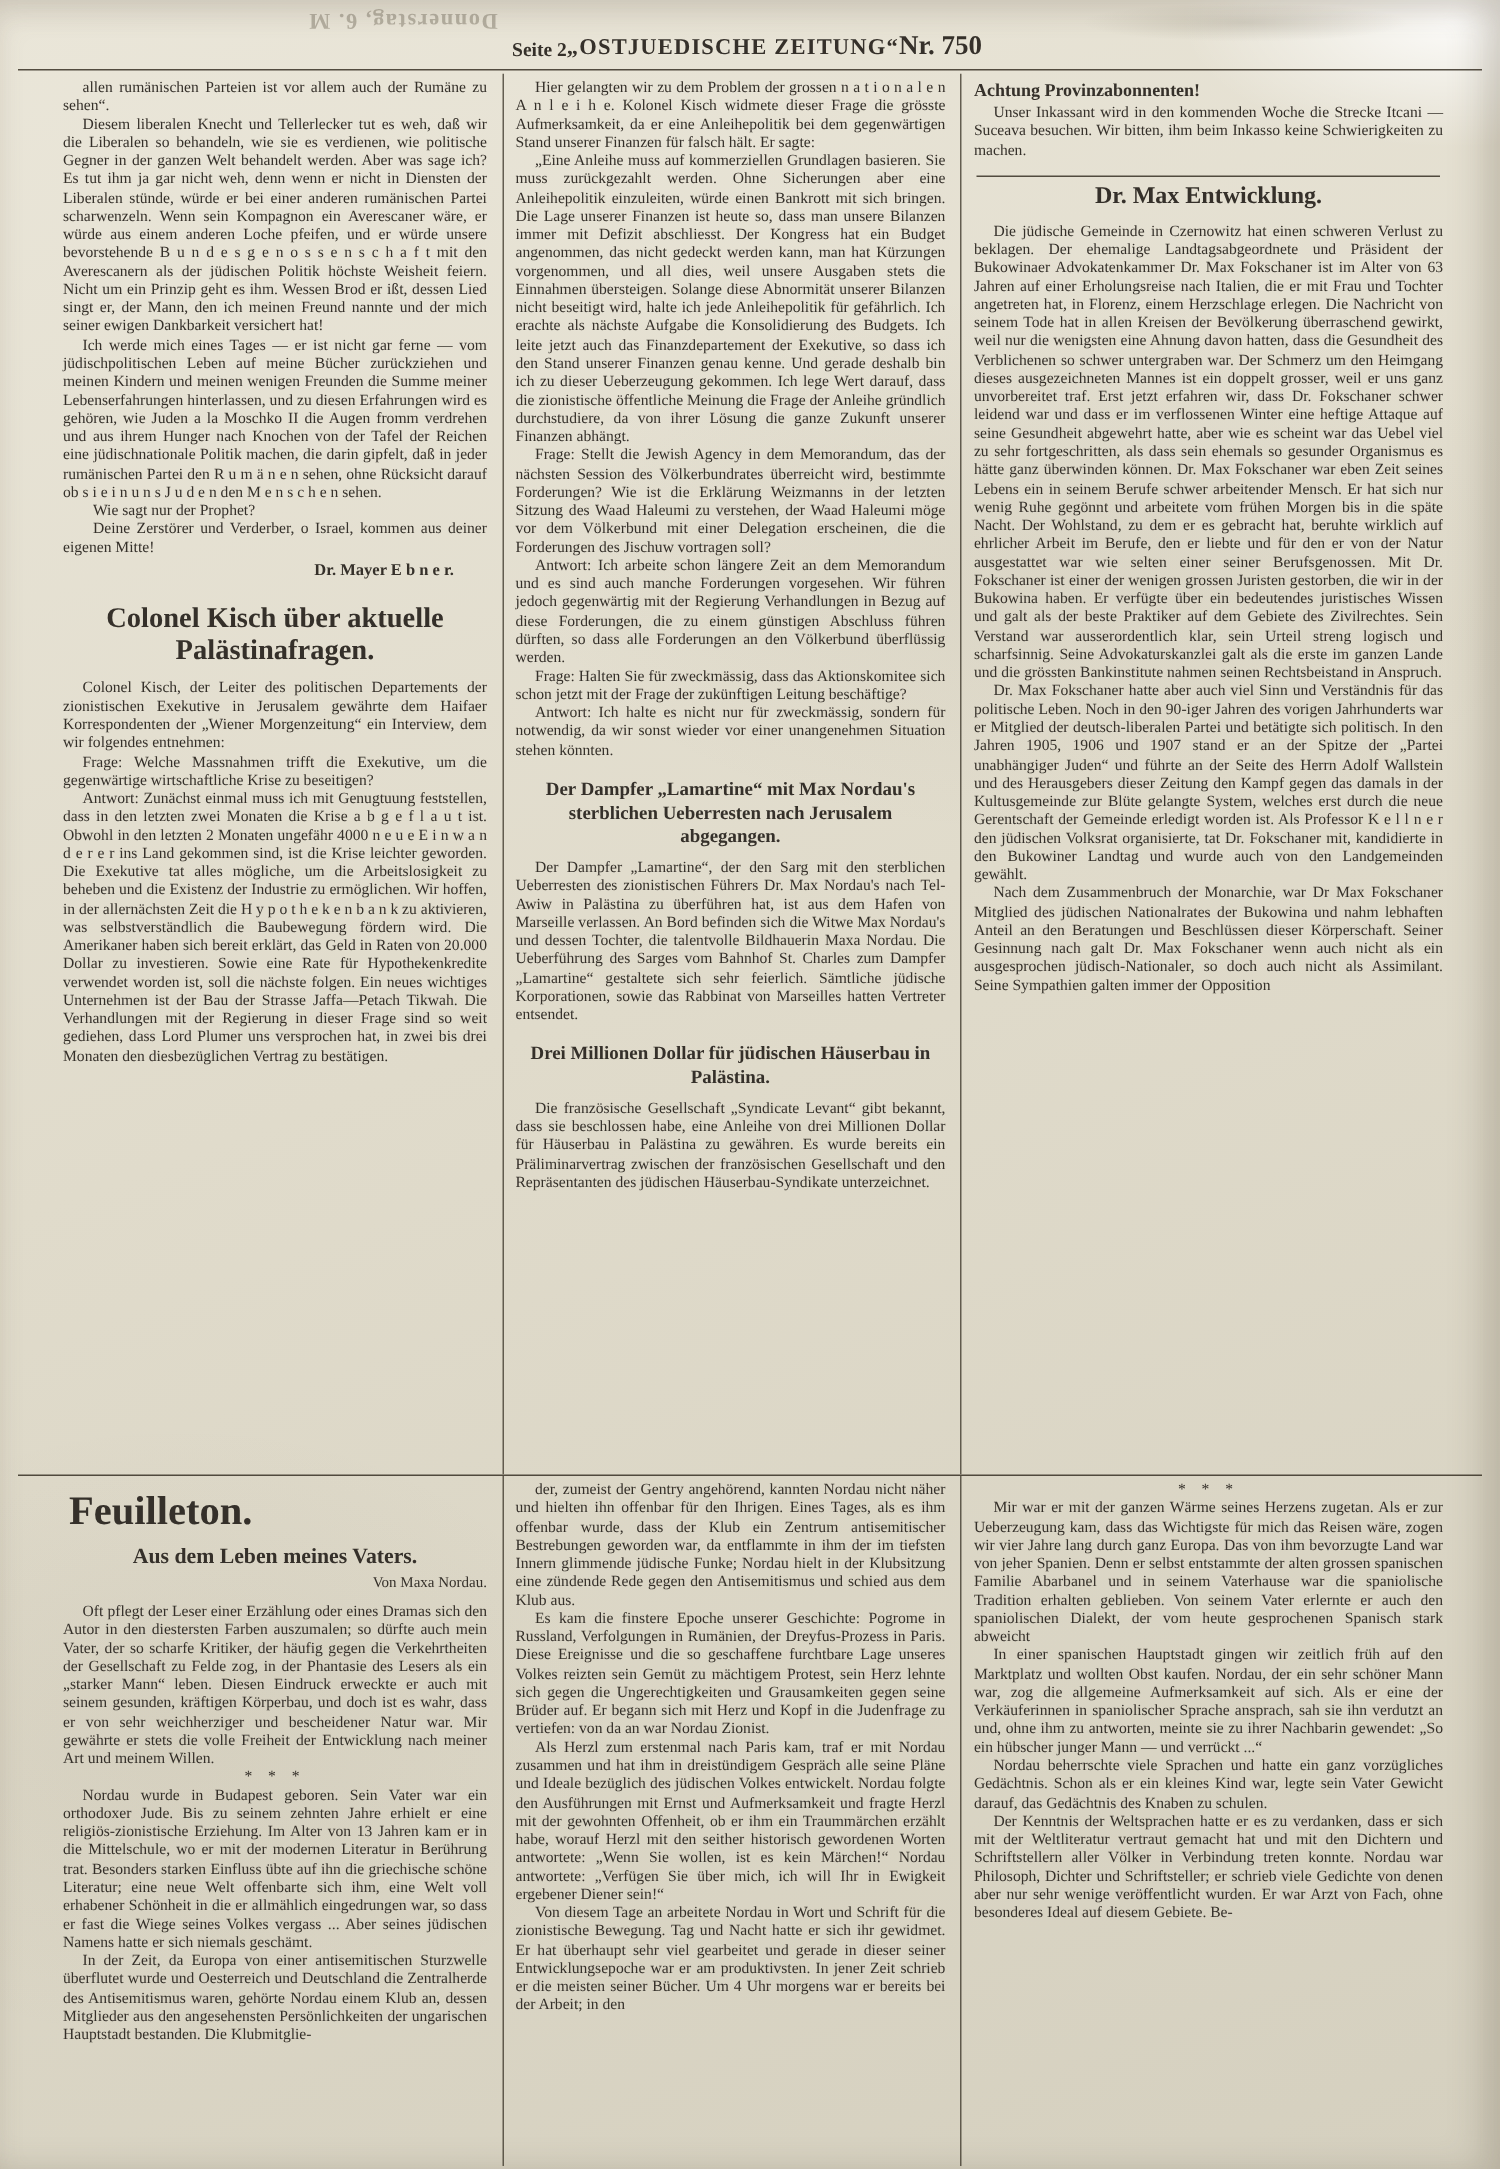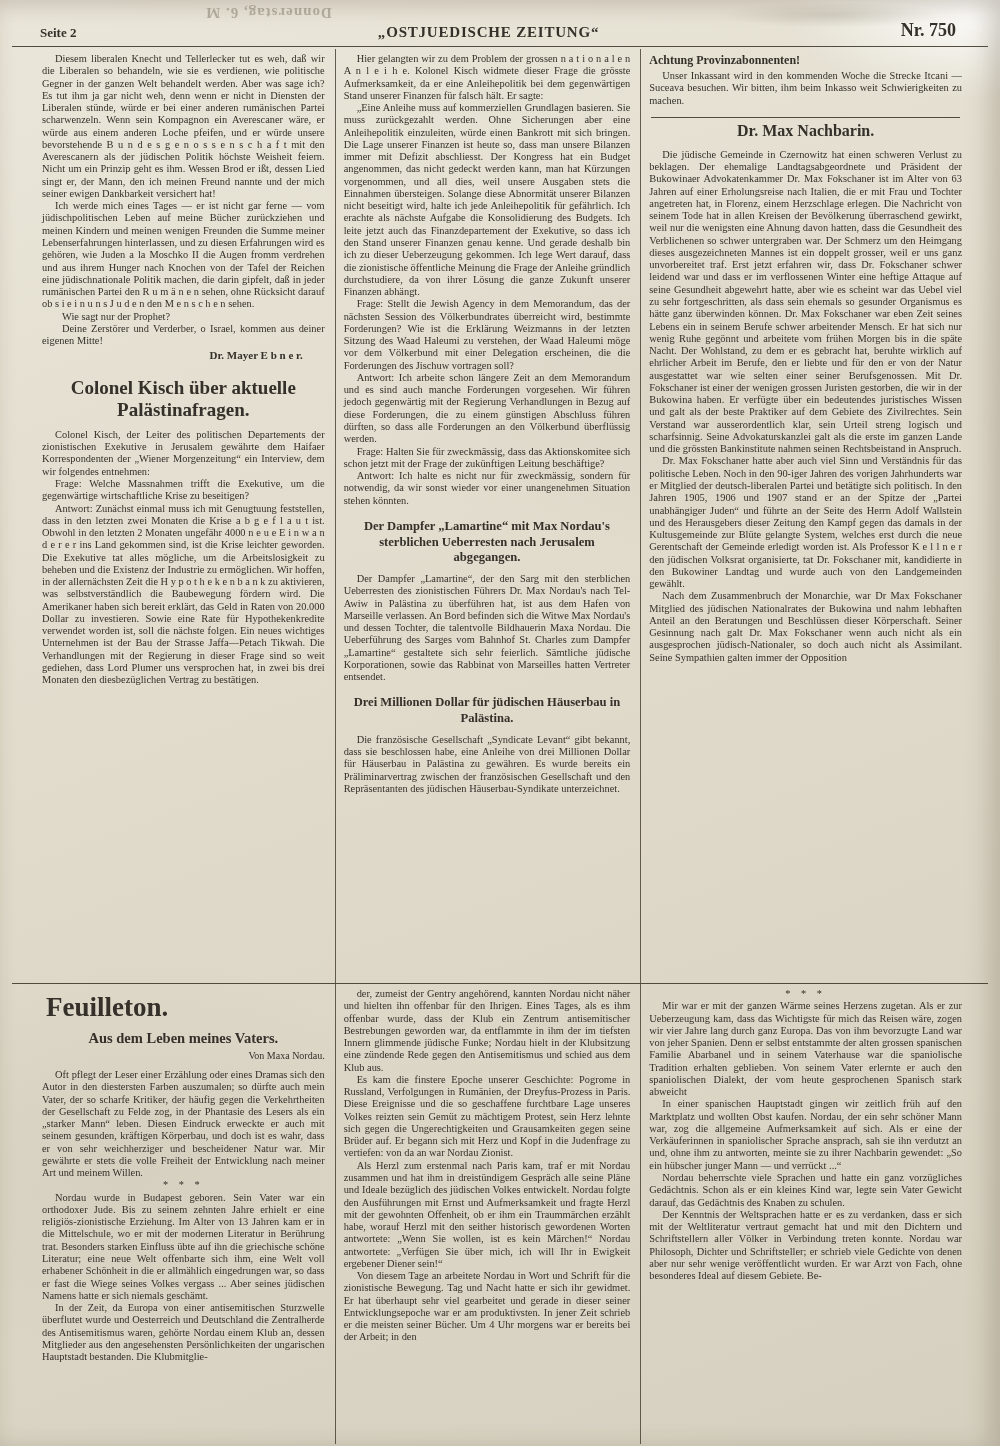--- a/index.html
+++ b/index.html
@@ -26,21 +26,21 @@
     font-weight:bold; font-size:15px; letter-spacing:1px;
     color:rgba(95,88,70,0.38);
   }
   .smudge {
     position:absolute; top:2px; right:60px; width:220px; height:26px;
     background:radial-gradient(ellipse at center, rgba(100,92,72,0.18), rgba(100,92,72,0) 70%);
   }
   header.header {
     position:relative;
     height:46px;
-    display:flex; align-items:flex-end; justify-content:space-between;
+    display:flex; align-items:flex-end; justify-content:center;
     padding:0 44px 5px 40px;
   }
   .pg { font-size:13px; font-weight:bold; }
   .masthead { font-size:15px; font-weight:bold; letter-spacing:0.8px; }
   .issue { font-size:18px; font-weight:bold; }
   .rule { border-top:1.5px solid rgba(55,48,36,0.85); }
   .header-rule { margin:0 12px; }
   .top-section {
     margin:2px 28px 0 34px;
     height:934px;
@@ -96,20 +96,21 @@
     <span class="pg">Seite 2</span>
     <span class="masthead">„OSTJUEDISCHE ZEITUNG“</span>
     <span class="issue">Nr. 750</span>
   </header>
   <div class="rule header-rule"></div>
 
   <main class="top-section">
 
     <section class="col col1">
       <div class="paras">
+          <p class="para">allen rumänischen Parteien ist vor allem auch der Rumäne zu sehen“.</p>
           <p class="para">Diesem liberalen Knecht und Tellerlecker tut es weh, daß wir die Liberalen so behandeln, wie sie es verdienen, wie politische Gegner in der ganzen Welt behandelt werden. Aber was sage ich? Es tut ihm ja gar nicht weh, denn wenn er nicht in Diensten der Liberalen stünde, würde er bei einer anderen rumänischen Partei scharwenzeln. Wenn sein Kompagnon ein Averescaner wäre, er würde aus einem anderen Loche pfeifen, und er würde unsere bevorstehende B u n d e s g e n o s s e n s c h a f t mit den Averescanern als der jüdischen Politik höchste Weisheit feiern. Nicht um ein Prinzip geht es ihm. Wessen Brod er ißt, dessen Lied singt er, der Mann, den ich meinen Freund nannte und der mich seiner ewigen Dankbarkeit versichert hat!</p>
           <p class="para">Ich werde mich eines Tages — er ist nicht gar ferne — vom jüdischpolitischen Leben auf meine Bücher zurückziehen und meinen Kindern und meinen wenigen Freunden die Summe meiner Lebenserfahrungen hinterlassen, und zu diesen Erfahrungen wird es gehören, wie Juden a la Moschko II die Augen fromm verdrehen und aus ihrem Hunger nach Knochen von der Tafel der Reichen eine jüdischnationale Politik machen, die darin gipfelt, daß in jeder rumänischen Partei den R u m ä n e n sehen, ohne Rücksicht darauf ob s i e  i n  u n s  J u d e n den M e n s c h e n sehen.</p>
         </div>
       <p class="para q-line">Wie sagt nur der Prophet?</p>
       <p class="para q-line">Deine Zerstörer und Verderber, o Israel, kommen aus deiner eigenen Mitte!</p>
       <p class="signature">Dr. Mayer E b n e r.</p>
       <h2 class="article-title-lg">Colonel Kisch über aktuelle Palästinafragen.</h2>
       <div class="paras">
           <p class="para">Colonel Kisch, der Leiter des politischen Departements der zionistischen Exekutive in Jerusalem gewährte dem Haifaer Korrespondenten der „Wiener Morgenzeitung“ ein Interview, dem wir folgendes entnehmen:</p>
           <p class="para">Frage: Welche Massnahmen trifft die Exekutive, um die gegenwärtige wirtschaftliche Krise zu beseitigen?</p>
@@ -133,25 +134,25 @@
       <h3 class="article-title-md">Drei Millionen Dollar für jüdischen Häuserbau in Palästina.</h3>
       <div class="paras">
           <p class="para">Die französische Gesellschaft „Syndicate Levant“ gibt bekannt, dass sie beschlossen habe, eine Anleihe von drei Millionen Dollar für Häuserbau in Palästina zu gewähren. Es wurde bereits ein Präliminarvertrag zwischen der französischen Gesellschaft und den Repräsentanten des jüdischen Häuserbau-Syndikate unterzeichnet.</p>
         </div>
     </section>
 
     <section class="col col3">
       <div class="notice">
         <p class="notice-title">Achtung Provinzabonnenten!</p>
         <div class="paras">
-            <p class="para">Unser Inkassant wird in den kommenden Woche die Strecke Itcani — Suceava besuchen. Wir bitten, ihm beim Inkasso weit Schwierigkeiten zu machen.</p>
+            <p class="para">Unser Inkassant wird in den kommenden Woche die Strecke Itcani — Suceava besuchen. Wir bitten, ihm beim Inkasso keine Schwierigkeiten zu machen.</p>
           </div>
       </div>
       <div class="rule col-rule"></div>
-      <h2 class="vomtage-sub">Dr. Max Nachbarin.</h2>
+      <h2 class="vomtage-sub">Dr. Max Entwicklung.</h2>
       <div class="paras">
           <p class="para">Die jüdische Gemeinde in Czernowitz hat einen schweren Verlust zu beklagen. Der ehemalige Landtagsabgeordnete und Präsident der Bukowinaer Advokatenkammer Dr. Max Fokschaner ist im Alter von 63 Jahren auf einer Erholungsreise nach Italien, die er mit Frau und Tochter angetreten hat, in Florenz, einem Herzschlage erlegen. Die Nachricht von seinem Tode hat in allen Kreisen der Bevölkerung überraschend gewirkt, weil nur die wenigsten eine Ahnung davon hatten, dass die Gesundheit des Verblichenen so schwer untergraben war. Der Schmerz um den Heimgang dieses ausgezeichneten Mannes ist ein doppelt grosser, weil er uns ganz unvorbereitet traf. Erst jetzt erfahren wir, dass Dr. Fokschaner schwer leidend war und dass er im verflossenen Winter eine heftige Attaque auf seine Gesundheit abgewehrt hatte, aber wie es scheint war das Uebel viel zu sehr fortgeschritten, als dass sein ehemals so gesunder Organismus es hätte ganz überwinden können. Dr. Max Fokschaner war eben Zeit seines Lebens ein in seinem Berufe schwer arbeitender Mensch. Er hat sich nur wenig Ruhe gegönnt und arbeitete vom frühen Morgen bis in die späte Nacht. Der Wohlstand, zu dem er es gebracht hat, beruhte wirklich auf ehrlicher Arbeit im Berufe, den er liebte und für den er von der Natur ausgestattet war wie selten einer seiner Berufsgenossen. Mit Dr. Fokschaner ist einer der wenigen grossen Juristen gestorben, die wir in der Bukowina haben. Er verfügte über ein bedeutendes juristisches Wissen und galt als der beste Praktiker auf dem Gebiete des Zivilrechtes. Sein Verstand war ausserordentlich klar, sein Urteil streng logisch und scharfsinnig. Seine Advokaturskanzlei galt als die erste im ganzen Lande und die grössten Bankinstitute nahmen seinen Rechtsbeistand in Anspruch.</p>
           <p class="para">Dr. Max Fokschaner hatte aber auch viel Sinn und Verständnis für das politische Leben. Noch in den 90-iger Jahren des vorigen Jahrhunderts war er Mitglied der deutsch-liberalen Partei und betätigte sich politisch. In den Jahren 1905, 1906 und 1907 stand er an der Spitze der „Partei unabhängiger Juden“ und führte an der Seite des Herrn Adolf Wallstein und des Herausgebers dieser Zeitung den Kampf gegen das damals in der Kultusgemeinde zur Blüte gelangte System, welches erst durch die neue Gerentschaft der Gemeinde erledigt worden ist. Als Professor K e l l n e r den jüdischen Volksrat organisierte, tat Dr. Fokschaner mit, kandidierte in den Bukowiner Landtag und wurde auch von den Landgemeinden gewählt.</p>
           <p class="para">Nach dem Zusammenbruch der Monarchie, war Dr Max Fokschaner Mitglied des jüdischen Nationalrates der Bukowina und nahm lebhaften Anteil an den Beratungen und Beschlüssen dieser Körperschaft. Seiner Gesinnung nach galt Dr. Max Fokschaner wenn auch nicht als ein ausgesprochen jüdisch-Nationaler, so doch auch nicht als Assimilant. Seine Sympathien galten immer der Opposition</p>
         </div>
     </section>
 
   </main>
 
   <div class="rule section-rule"></div>

